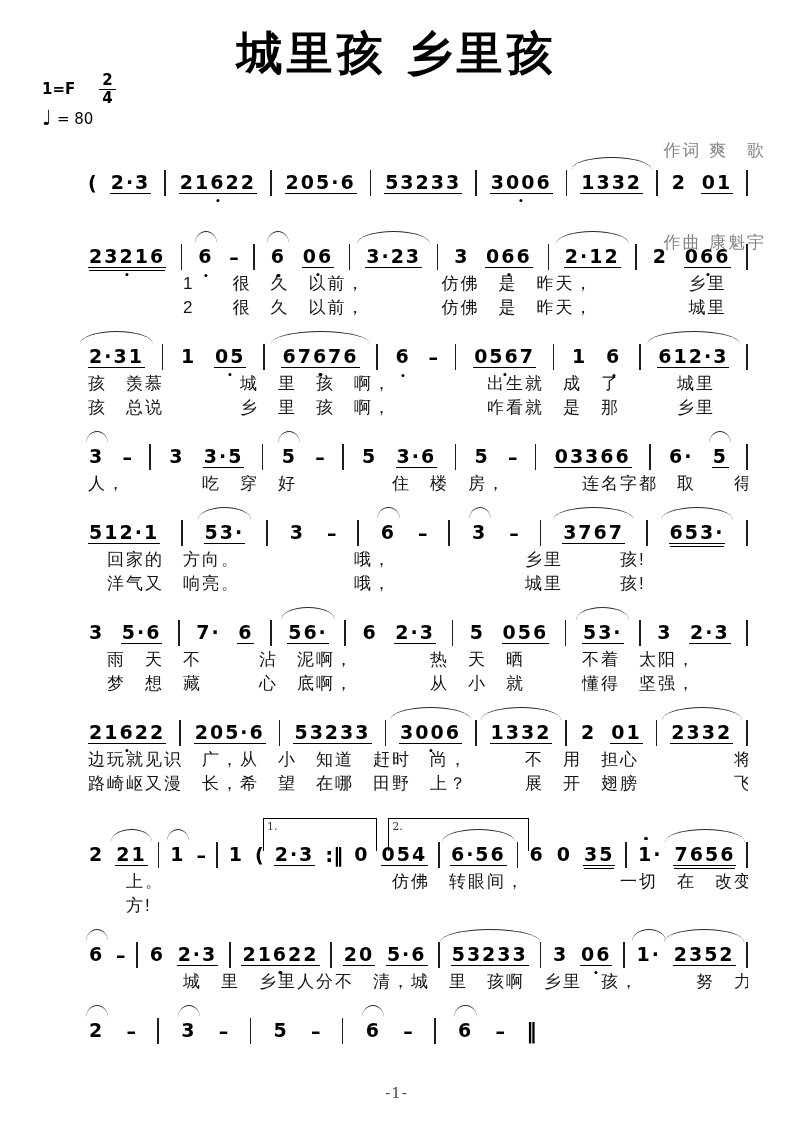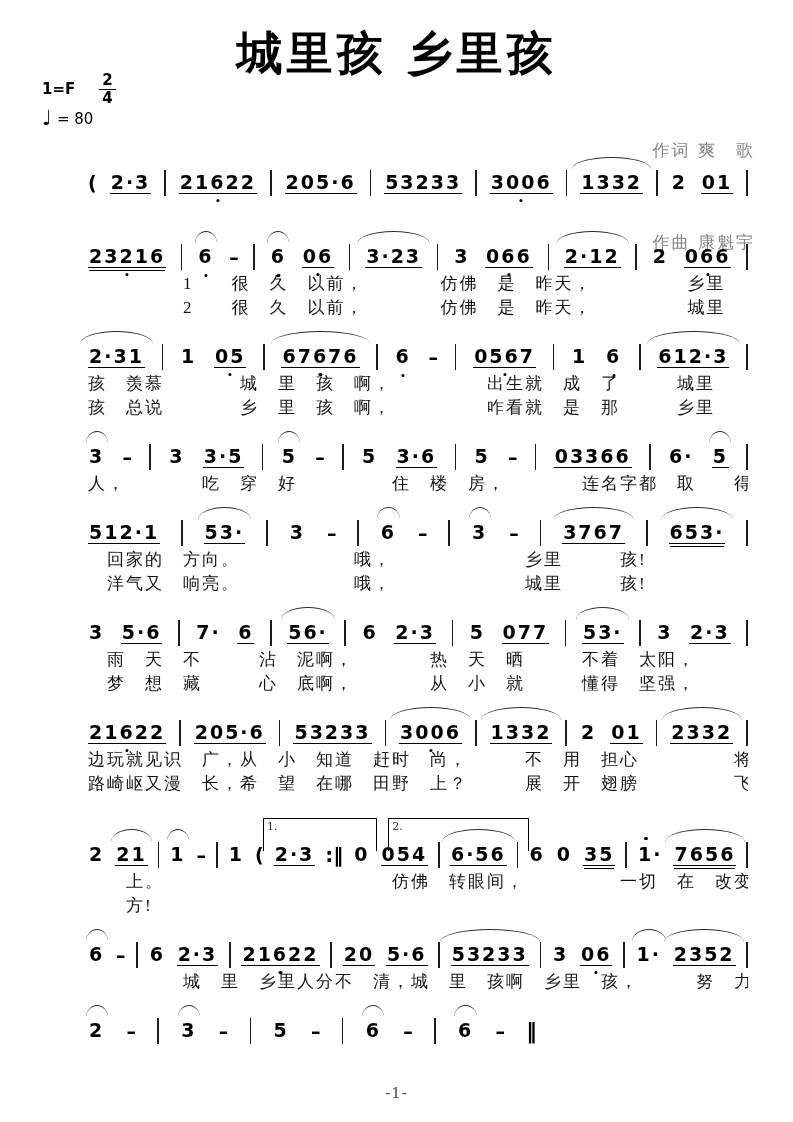--- a/index.html
+++ b/index.html
@@ -19,21 +19,21 @@
   }
   .time-sig{display:flex;flex-direction:column;align-items:center;line-height:1.1;}
   .time-sig .num{border-bottom:1.6px solid #000;padding:0 3px;}
   .time-sig .den{padding:0 3px;}
   .tempo-row{
     position:absolute;left:42px;top:108px;display:flex;align-items:center;gap:5px;
     font-family:"DejaVu Sans",sans-serif;font-size:15px;color:#000;
   }
   .tempo-row .note-glyph{font-size:21px;line-height:1;}
   .credits{
-    position:absolute;right:38px;top:74px;text-align:left;
+    position:absolute;right:27px;top:74px;text-align:left;
     font-family:"DejaVu Serif",serif;font-size:17px;color:#84848c;
     letter-spacing:2px;line-height:1.8;white-space:pre;
   }
   
   .score{position:absolute;left:88px;top:168px;width:660px;}
   .score-line{margin-bottom:22px;}
   .score-line.intro{margin-bottom:44px;}
   .notes-row{
     display:flex;justify-content:space-between;align-items:center;
     height:30px;position:relative;
@@ -64,21 +64,21 @@
   .volta{
     position:absolute;top:0;height:32px;
     border-left:1.2px solid #000;border-top:1.2px solid #000;border-right:1.2px solid #000;
   }
   .volta-label{
     position:absolute;left:3px;top:1px;
     font-family:"DejaVu Serif",serif;font-size:11px;color:#333;
   }
   .lyrics{
     height:24px;line-height:24px;
-    font-family:Liberation Serif, serif;font-size:17px;color:#141414;
+    font-family:Liberation Sans, sans-serif;font-size:17px;color:#141414;
     letter-spacing:2px;white-space:pre;overflow:hidden;
   }
   
   .page-num{
     position:absolute;left:0;right:0;top:1084px;text-align:center;
     font-family:"DejaVu Serif",serif;font-size:15px;color:#4a4a4a;letter-spacing:1px;
   }
   .watermark{
     position:absolute;right:10px;top:1124px;
     font-family:"DejaVu Sans",sans-serif;font-weight:normal;font-size:34px;color:#cccccc;
@@ -230,21 +230,21 @@
         <span class="barline"></span>
         <span class="note">7·</span>
         <span class="note u1">6</span>
         <span class="barline"></span>
         <span class="note u1">56·<i class="arc"></i></span>
         <span class="barline"></span>
         <span class="note">6</span>
         <span class="note u1">2·3</span>
         <span class="barline"></span>
         <span class="note">5</span>
-        <span class="note u1">077</span>
+        <span class="note u1">056</span>
         <span class="barline"></span>
         <span class="note u1">53·<i class="arc"></i></span>
         <span class="barline"></span>
         <span class="note">3</span>
         <span class="note u1">2·3</span>
         <span class="barline"></span>
       </div>
       <div class="lyrics">　雨　天　不　　　沾　泥啊，　　　　热　天　晒　　　不着　太阳，　　　　　边　学</div>
       <div class="lyrics">　梦　想　藏　　　心　底啊，　　　　从　小　就　　　懂得　坚强，　　　　　乡　村</div>
     </div>

